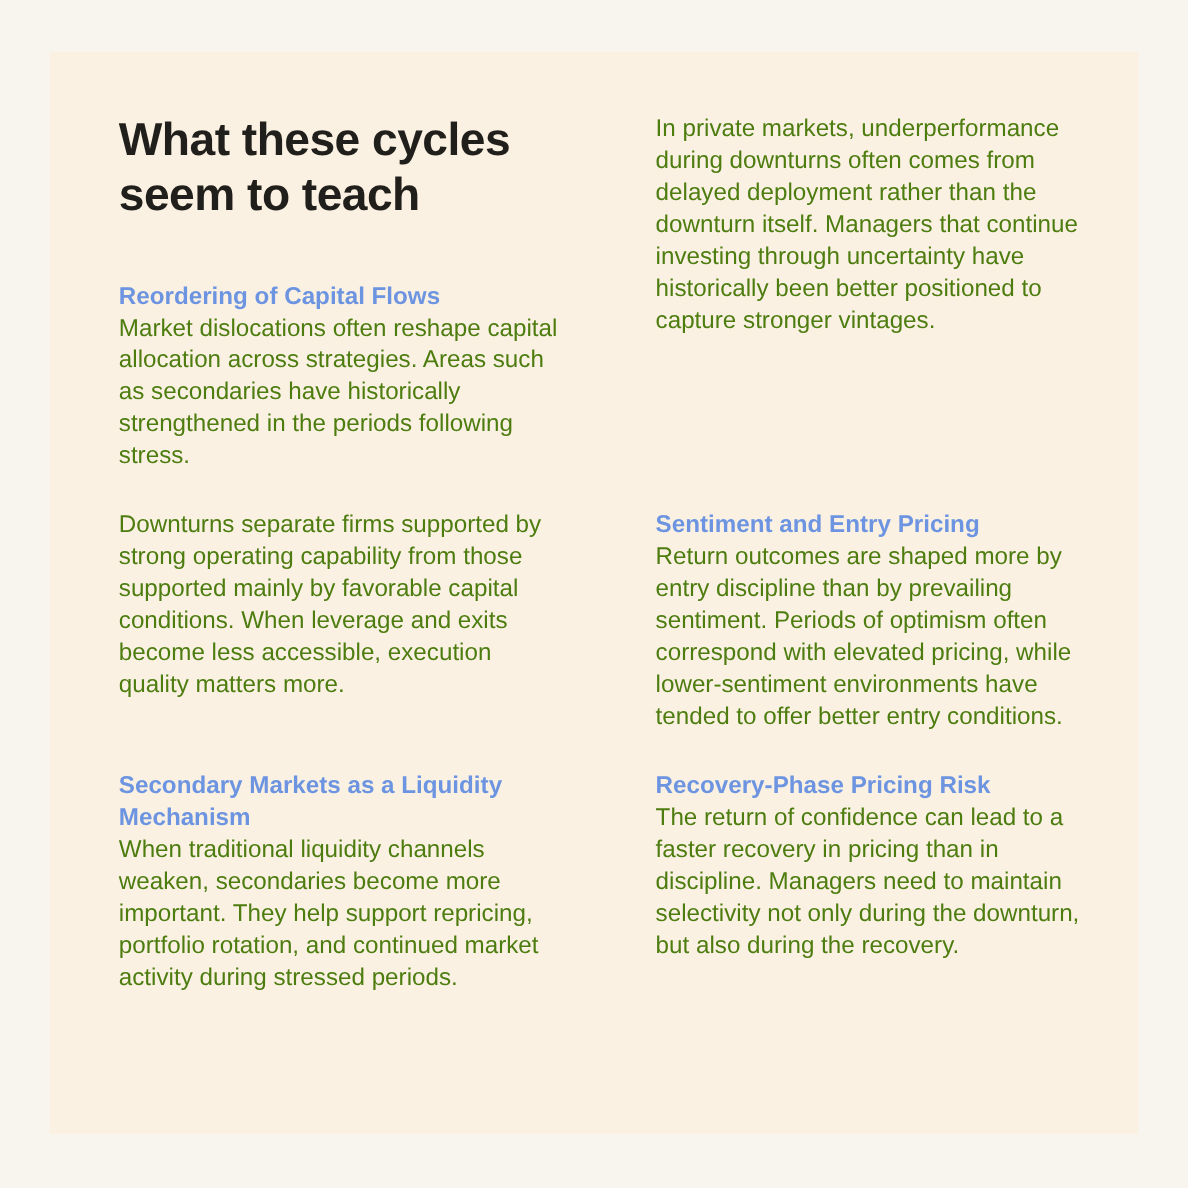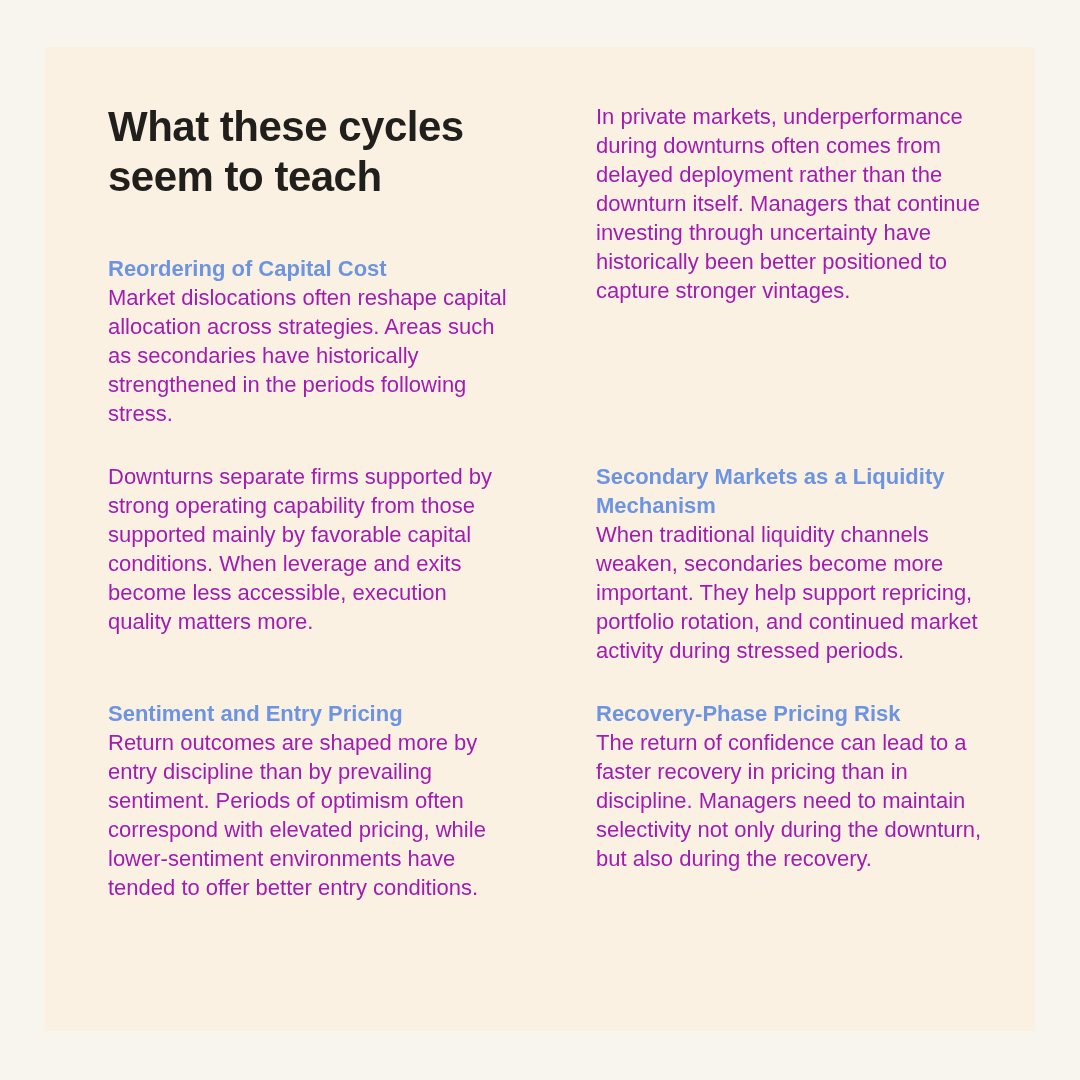--- a/index.html
+++ b/index.html
@@ -44,53 +44,53 @@
     margin: 0;
     font-size: 22px;
     line-height: 29px;
     font-weight: bold;
     color: #6d94e0;
   }
   .section p {
     margin: 0;
     font-size: 22px;
     line-height: 29px;
-    color: #a21caf;
+    color: #4d7c0f;
   }
 </style>
 </head>
 <body>
 
 <div class="card">
   <div class="grid">
 
     <div>
       <h1 class="page-title">What these cycles seem to teach</h1>
       <div class="section">
-        <h3>Reordering of Capital Cost</h3>
+        <h3>Reordering of Capital Flows</h3>
         <p>Market dislocations often reshape capital allocation across strategies. Areas such as secondaries have historically strengthened in the periods following stress.</p>
       </div>
     </div>
 
     <div class="section">
       <p>In private markets, underperformance during downturns often comes from delayed deployment rather than the downturn itself. Managers that continue investing through uncertainty have historically been better positioned to capture stronger vintages.</p>
     </div>
 
     <div class="section">
       <p>Downturns separate firms supported by strong operating capability from those supported mainly by favorable capital conditions. When leverage and exits become less accessible, execution quality matters more.</p>
     </div>
 
     <div class="section">
-      <h3>Secondary Markets as a Liquidity Mechanism</h3>
-      <p>When traditional liquidity channels weaken, secondaries become more important. They help support repricing, portfolio rotation, and continued market activity during stressed periods.</p>
+      <h3>Sentiment and Entry Pricing</h3>
+      <p>Return outcomes are shaped more by entry discipline than by prevailing sentiment. Periods of optimism often correspond with elevated pricing, while lower-sentiment environments have tended to offer better entry conditions.</p>
     </div>
 
     <div class="section">
-      <h3>Sentiment and Entry Pricing</h3>
-      <p>Return outcomes are shaped more by entry discipline than by prevailing sentiment. Periods of optimism often correspond with elevated pricing, while lower-sentiment environments have tended to offer better entry conditions.</p>
+      <h3>Secondary Markets as a Liquidity Mechanism</h3>
+      <p>When traditional liquidity channels weaken, secondaries become more important. They help support repricing, portfolio rotation, and continued market activity during stressed periods.</p>
     </div>
 
     <div class="section">
       <h3>Recovery-Phase Pricing Risk</h3>
       <p>The return of confidence can lead to a faster recovery in pricing than in discipline. Managers need to maintain selectivity not only during the downturn, but also during the recovery.</p>
     </div>
 
   </div>
 </div>
 

